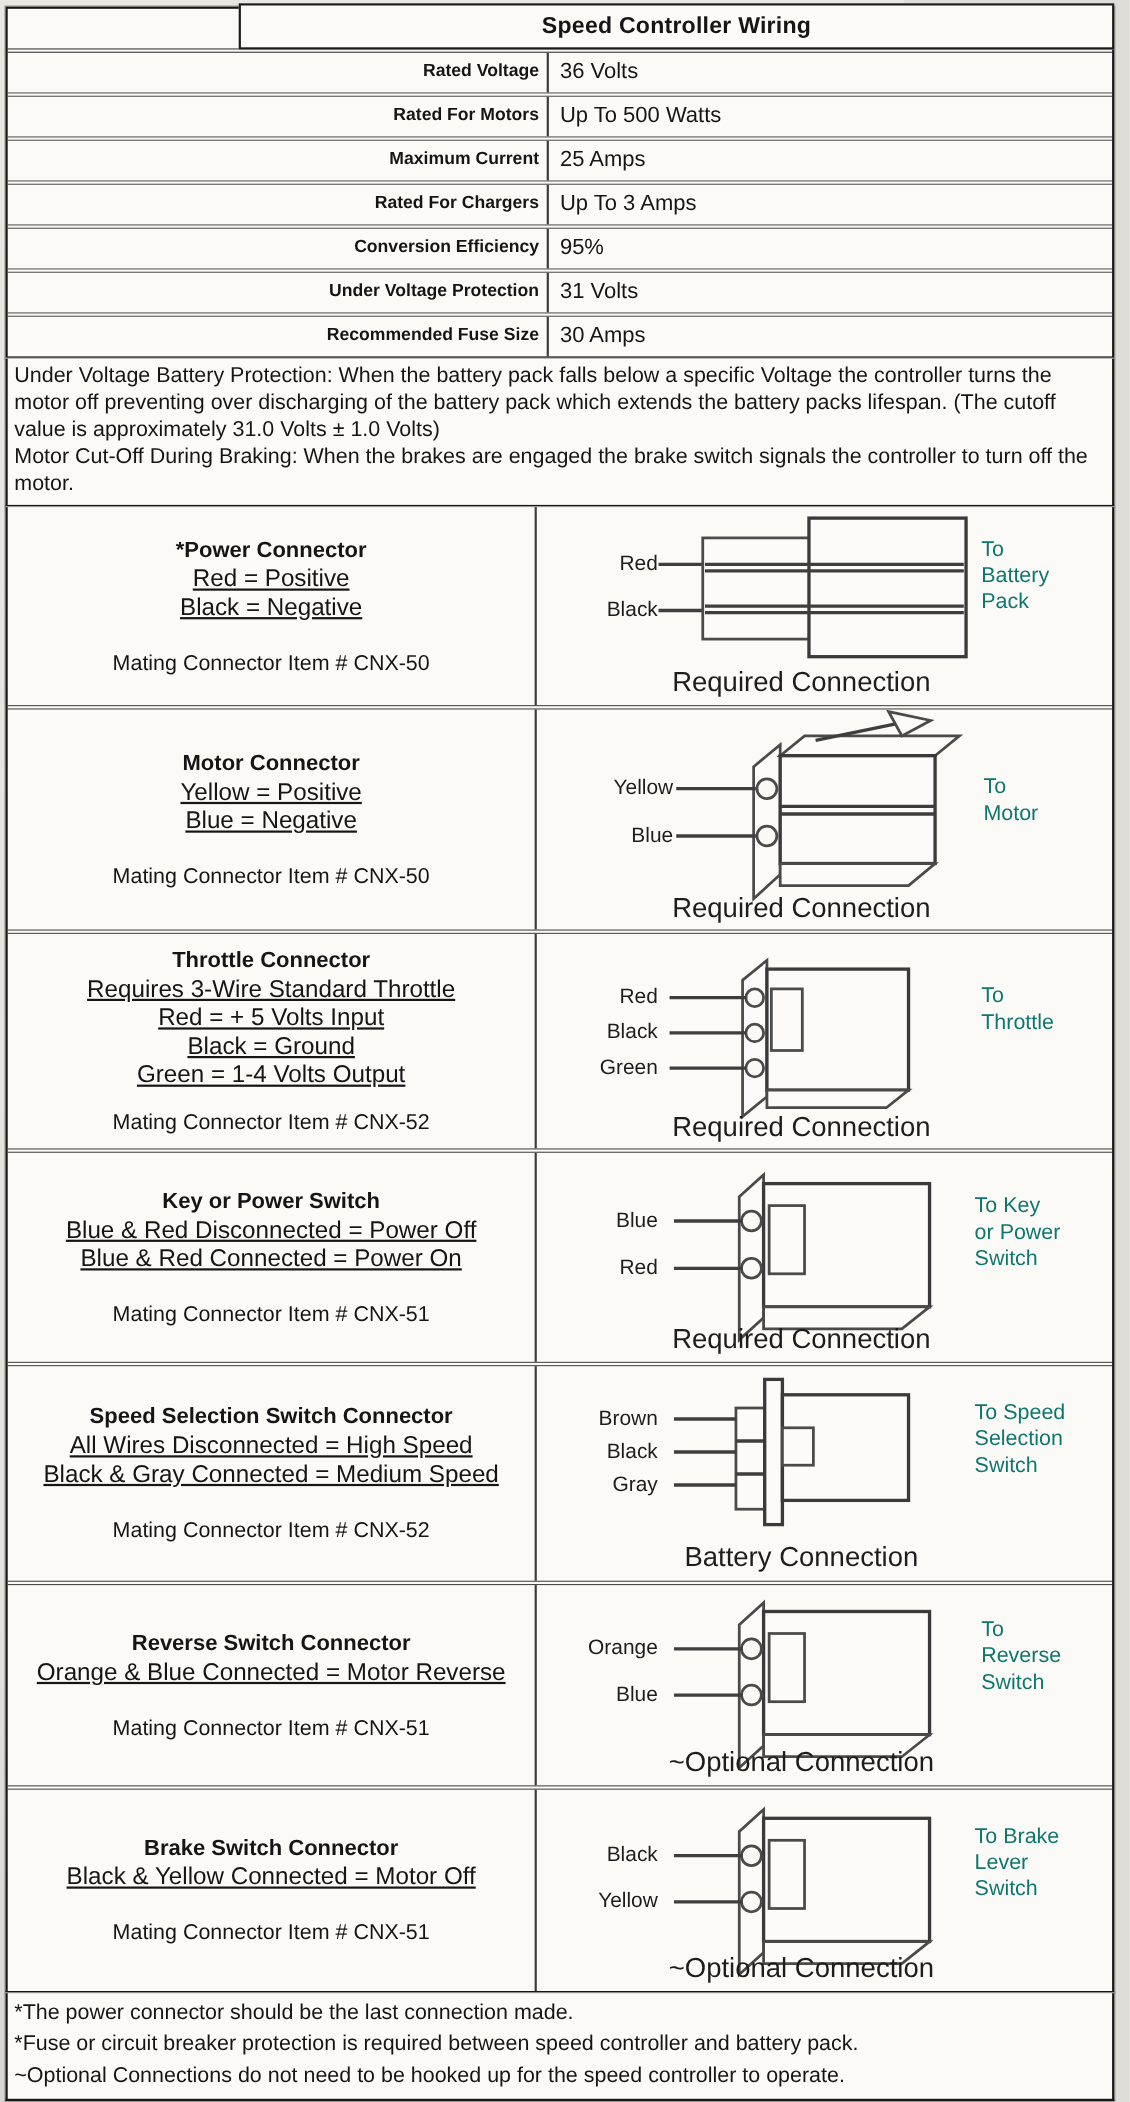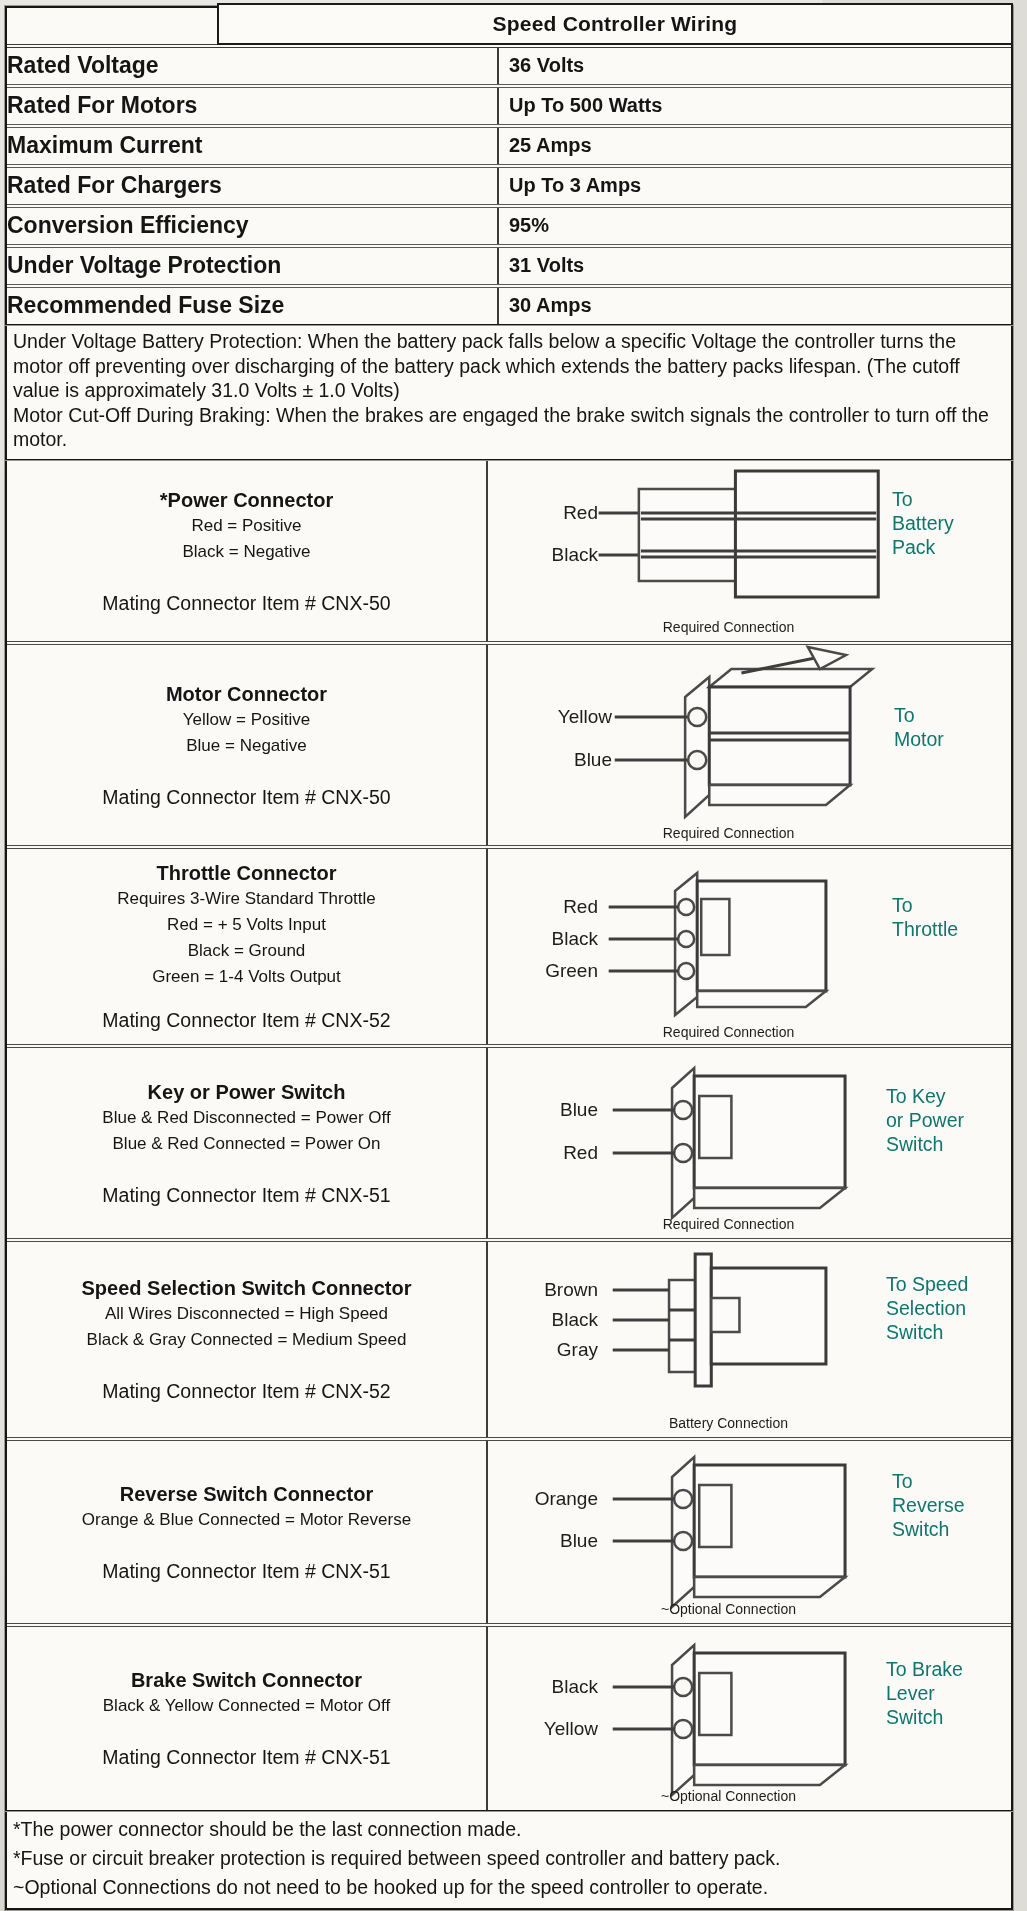--- a/index.html
+++ b/index.html
@@ -18,60 +18,60 @@
   .title-row{height:36px;position:relative;border-bottom:4px double #3a3a3a;}
   .title-box{
     position:absolute;top:-5px;left:210px;right:-2px;height:38px;
     border:2px solid #1b1b1b;background:#fcfbf8;
     display:flex;align-items:center;justify-content:center;
     font-weight:bold;font-size:21px;letter-spacing:0.2px;
   }
   .spec-row{display:grid;grid-template-columns:492px 1fr;height:36px;border-bottom:4px double #5a5a58;}
   .spec-row:last-child{border-bottom:none;}
   .spec-label{
-    text-align:left;font-weight:bold;font-size:23px;line-height:34px;
+    text-align:right;font-weight:bold;font-size:16px;line-height:34px;
     padding-right:7px;border-right:2px solid #3c3c3c;
   }
-  .spec-value{font-weight:bold;font-size:20px;line-height:34px;padding-left:10px;}
+  .spec-value{font-weight:normal;font-size:20px;line-height:34px;padding-left:10px;}
 
   
   .notes-block{
     border:2px solid #161616;border-top:none;background:#fbfaf7;
     padding:3px 6px 7px 6px;font-size:19.5px;line-height:24.5px;
     box-shadow:0 0 0 1px #9a9892;
   }
   .notes-block b{font-weight:normal;}
 
   
   .connector-table{border:2px solid #161616;border-top:none;background:#fbfaf7;box-shadow:0 0 0 1px #9a9892;}
   .section{display:grid;grid-template-columns:481px 1fr;border-bottom:4px double #4a4a48;}
   .section:last-child{border-bottom:none;}
   .sec-left{
     border-right:2px solid #3c3c3c;text-align:center;
     display:flex;flex-direction:column;justify-content:center;
     padding:6px 8px;
     align-items:center;
   }
   .sec-title{font-weight:bold;font-size:20px;line-height:26px;}
-  .sec-line{font-size:17px;line-height:26px;}
+  .sec-line{font-size:22px;line-height:26px;text-decoration:underline;}
   .sec-mating{font-size:19.5px;line-height:24px;margin-top:26px;}
   .sec-right{position:relative;}
   .sec-right svg{position:absolute;left:0;top:0;width:100%;height:100%;}
   .wire{
     position:absolute;left:6px;width:104px;text-align:right;
     font-size:19px;line-height:24px;color:#1d1d1d;
   }
   .wire-wide{width:118px;}
   .dest{
     position:absolute;font-size:19.5px;line-height:24px;
     white-space:pre-line;color:#0f766e;
   }
   .caption{
     position:absolute;left:0;right:60px;text-align:center;
-    font-size:14px;color:#1d1d1d;padding-left:18px;
+    font-size:25px;color:#1d1d1d;padding-left:18px;
   }
 
   
   .footer-block{
     border:2px solid #161616;border-top:none;background:#fbfaf7;
     padding:3px 6px 6px 6px;font-size:19.5px;line-height:29px;
     box-shadow:0 0 0 1px #9a9892;
   }
 
   

